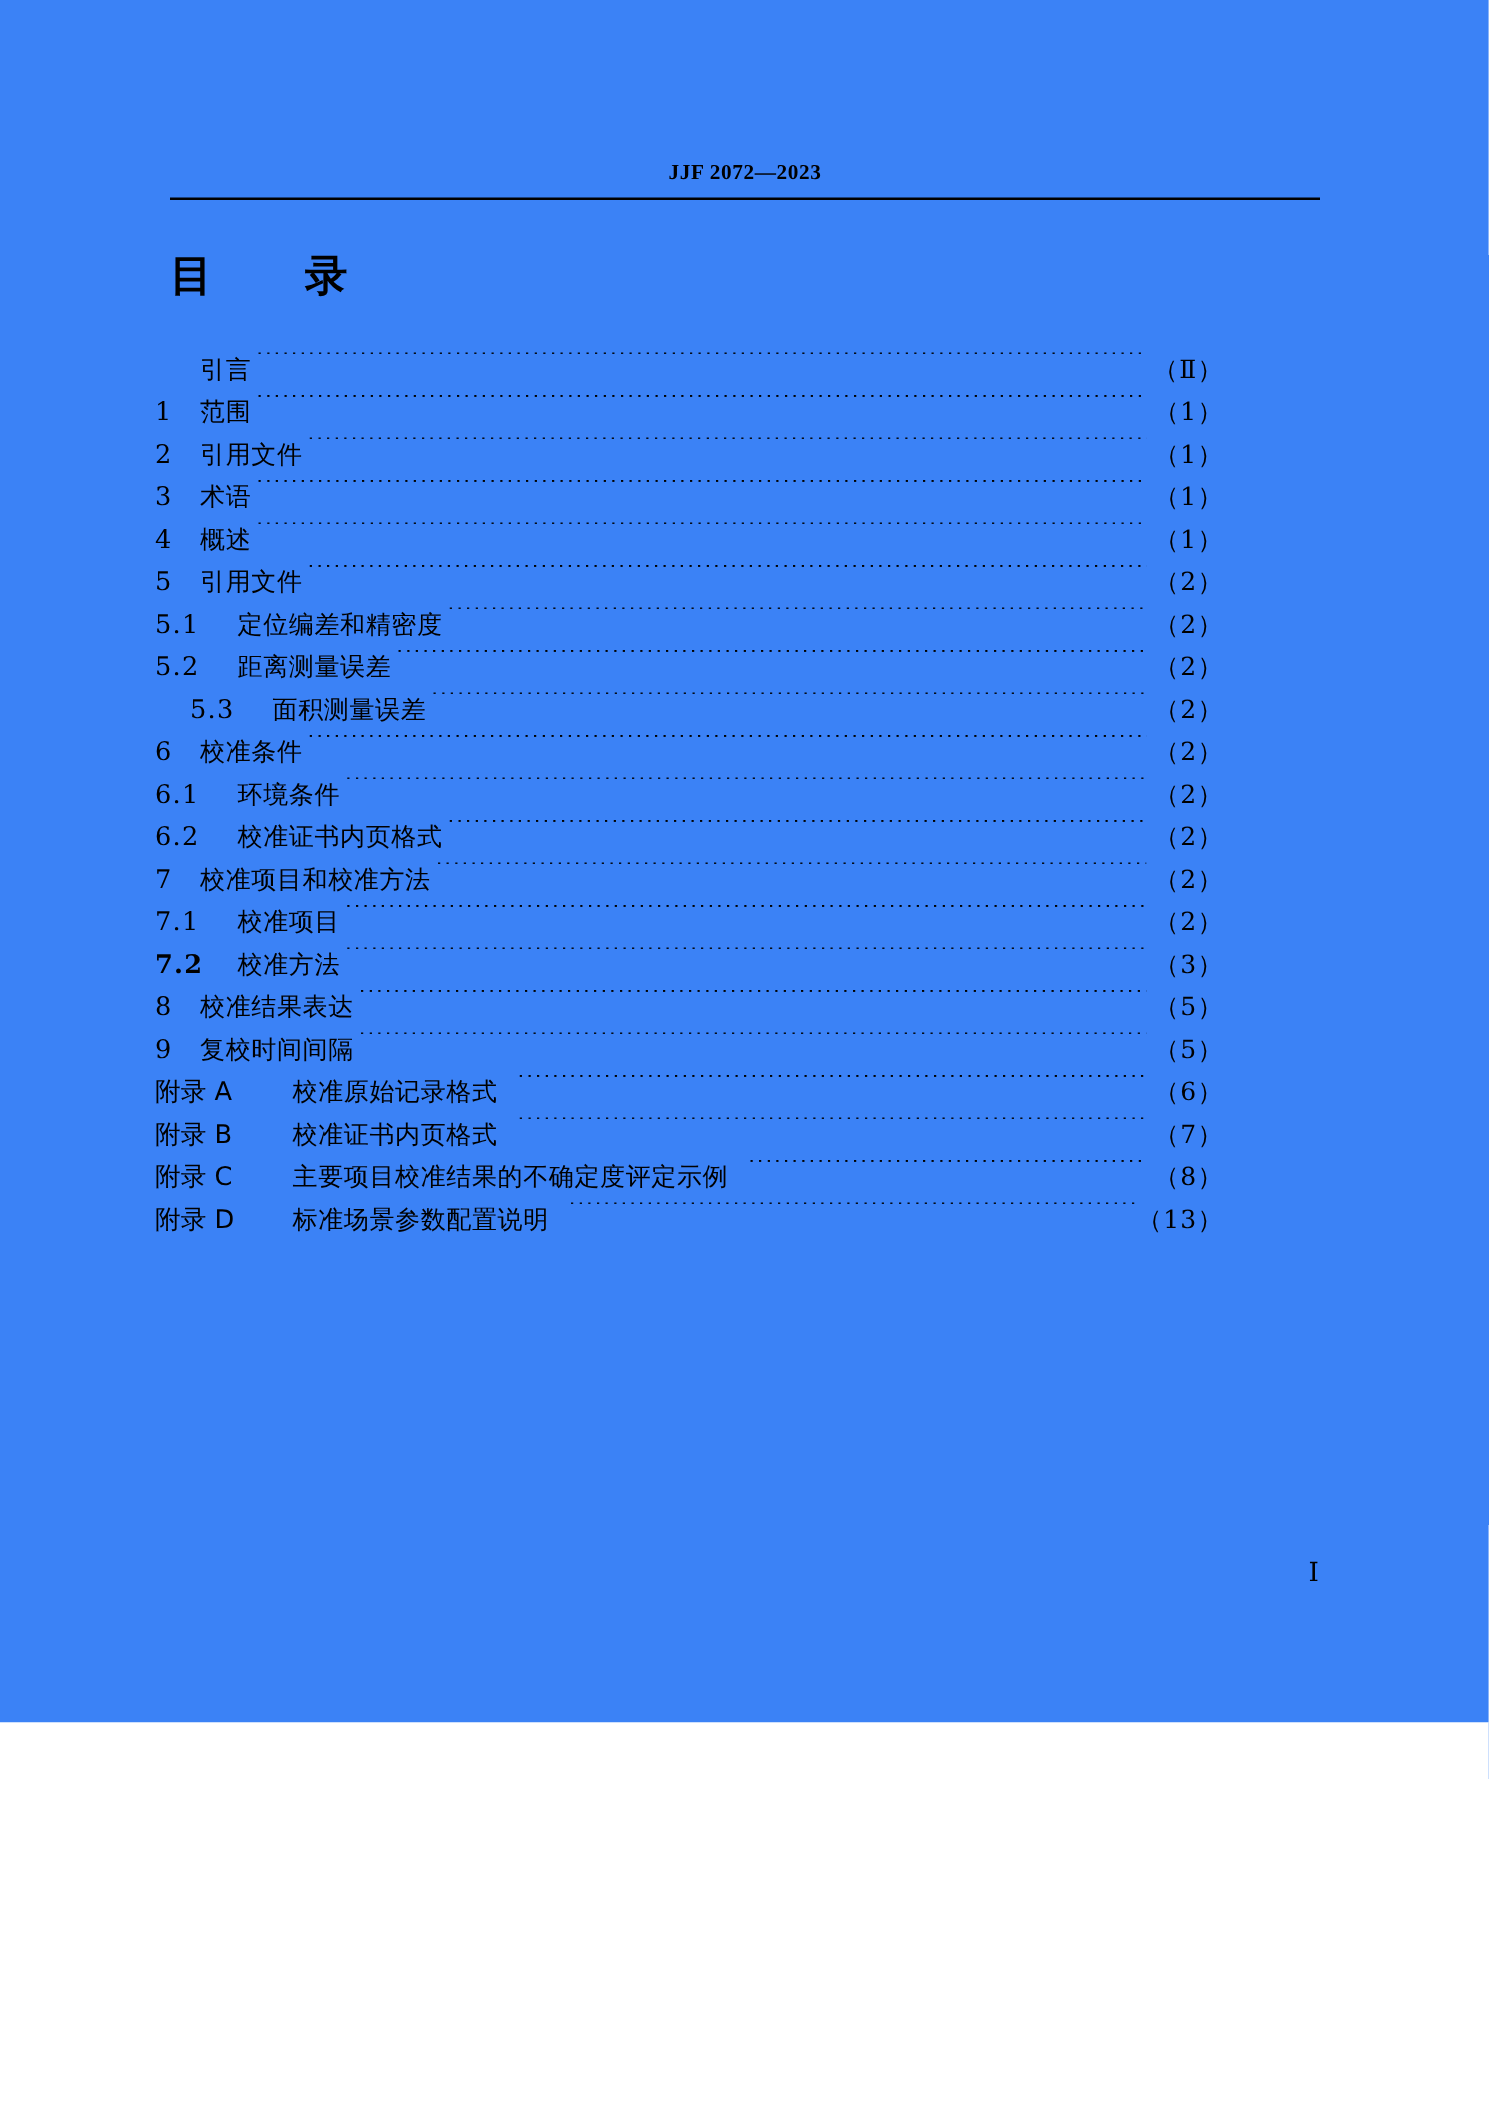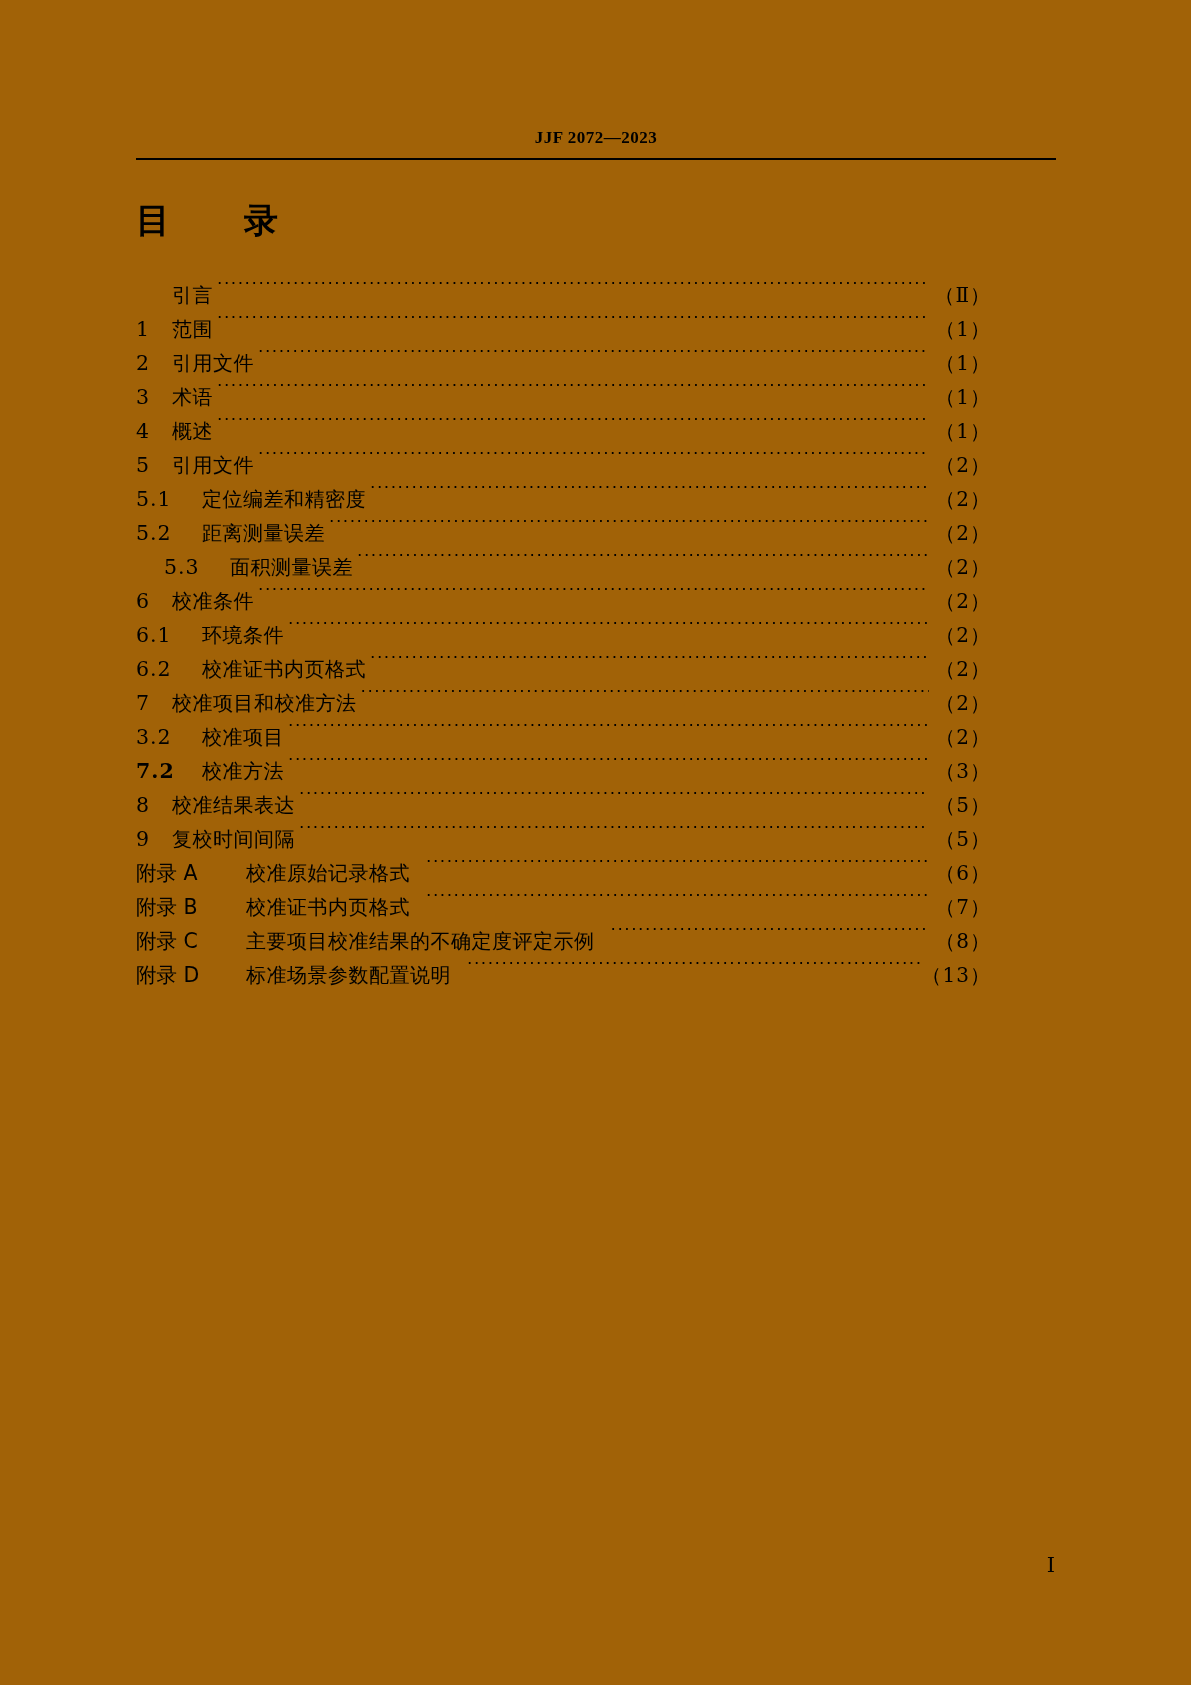--- a/index.html
+++ b/index.html
@@ -3,22 +3,22 @@
 <meta charset="utf-8">
 <style>
   html, body {
     margin: 0;
     padding: 0;
     background: #ffffff;
   }
   .page {
     position: relative;
     width: 1191px;
-    height: 1685px;
-    background: #a16207;
+    height: 1378px;
+    background: #3b82f6;
     font-family: "Liberation Serif", "DejaVu Serif", serif;
     color: #000000;
     box-sizing: border-box;
   }
   .header {
     position: absolute;
     top: 128px;
     left: 136px;
     width: 920px;
     text-align: center;
@@ -42,21 +42,21 @@
     width: 920px;
     text-align: left;
     font-family: "DejaVu Sans", "Liberation Sans", sans-serif;
     font-weight: bold;
     font-size: 34px;
     letter-spacing: 2px;
   }
   .toc {
     position: absolute;
     top: 278px;
-    left: 136px;
+    left: 124px;
     width: 855px;
   }
   .toc-row {
     display: flex;
     align-items: baseline;
     font-size: 20.5px;
     line-height: 34px;
     white-space: nowrap;
   }
   .toc-num {
@@ -193,21 +193,21 @@
         <span class="toc-leader"></span>
         <span class="toc-page">（2）</span>
       </div>
       <div class="toc-row">
         <span class="toc-num" style="margin-right: 14px;">7</span>
         <span class="toc-label">校准项目和校准方法</span>
         <span class="toc-leader"></span>
         <span class="toc-page">（2）</span>
       </div>
       <div class="toc-row">
-        <span class="toc-num sub" style="margin-right: 14px;">3.2</span>
+        <span class="toc-num sub" style="margin-right: 14px;">7.1</span>
         <span class="toc-label">校准项目</span>
         <span class="toc-leader"></span>
         <span class="toc-page">（2）</span>
       </div>
       <div class="toc-row">
         <span class="toc-num sub" style="margin-right: 14px; font-weight: bold;">7.2</span>
         <span class="toc-label">校准方法</span>
         <span class="toc-leader"></span>
         <span class="toc-page">（3）</span>
       </div>

